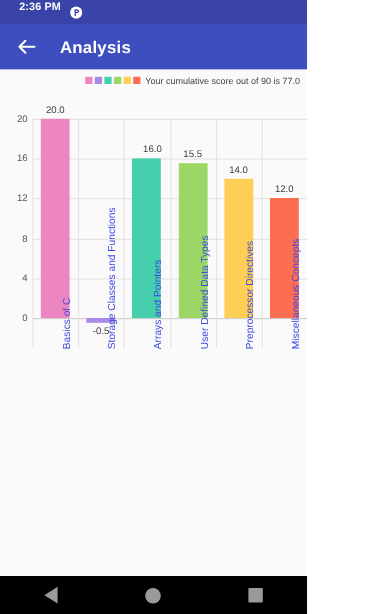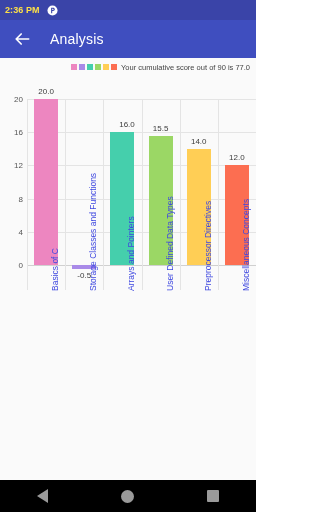--- a/index.html
+++ b/index.html
@@ -7,37 +7,37 @@
     width: 256px; height: 512px;
     font-family: "Liberation Sans", sans-serif;
     background: #ffffff;
     overflow: hidden;
   }
   #app { position: relative; width: 256px; height: 512px; }
 
   
   .statusbar {
     height: 20px; background: #3A44A8;
-    display: flex; align-items: center;
-    padding: 0 5px; color: #fde047;
+    display: flex; 
+    padding: 0 16px; color: #ffffff;
   }
   .status-time { font-size: 9px; font-weight: bold; letter-spacing: .1px; }
   .status-left-icons { display: flex; align-items: center; margin-left: 7px; }
   .status-right { margin-left: auto; display: flex; align-items: center; gap: 3px; }
   .sicon { display: block; }
   .status-battery-text { font-size: 9px; font-weight: bold; }
 
   
   .appbar {
     height: 38px; background: #3F4EBF;
     display: flex; align-items: center; padding: 0 12px;
   }
   .back-btn { width: 20px; height: 20px; cursor: pointer; flex: 0 0 auto; }
   .appbar-title {
-    color: #ffffff; font-size: 14px; font-weight: normal;
+    color: #ffffff; font-size: 14px; font-weight: bold;
     margin-left: 18px; letter-spacing: .2px;
   }
 
   
   .chart-card { position: relative; width: 256px; height: 454px; background: #FAFAFA; }
 
   .legend {
     display: flex; align-items: center; justify-content: flex-end;
     padding: 4px 6px 2px 12px; height: 16px;
   }

